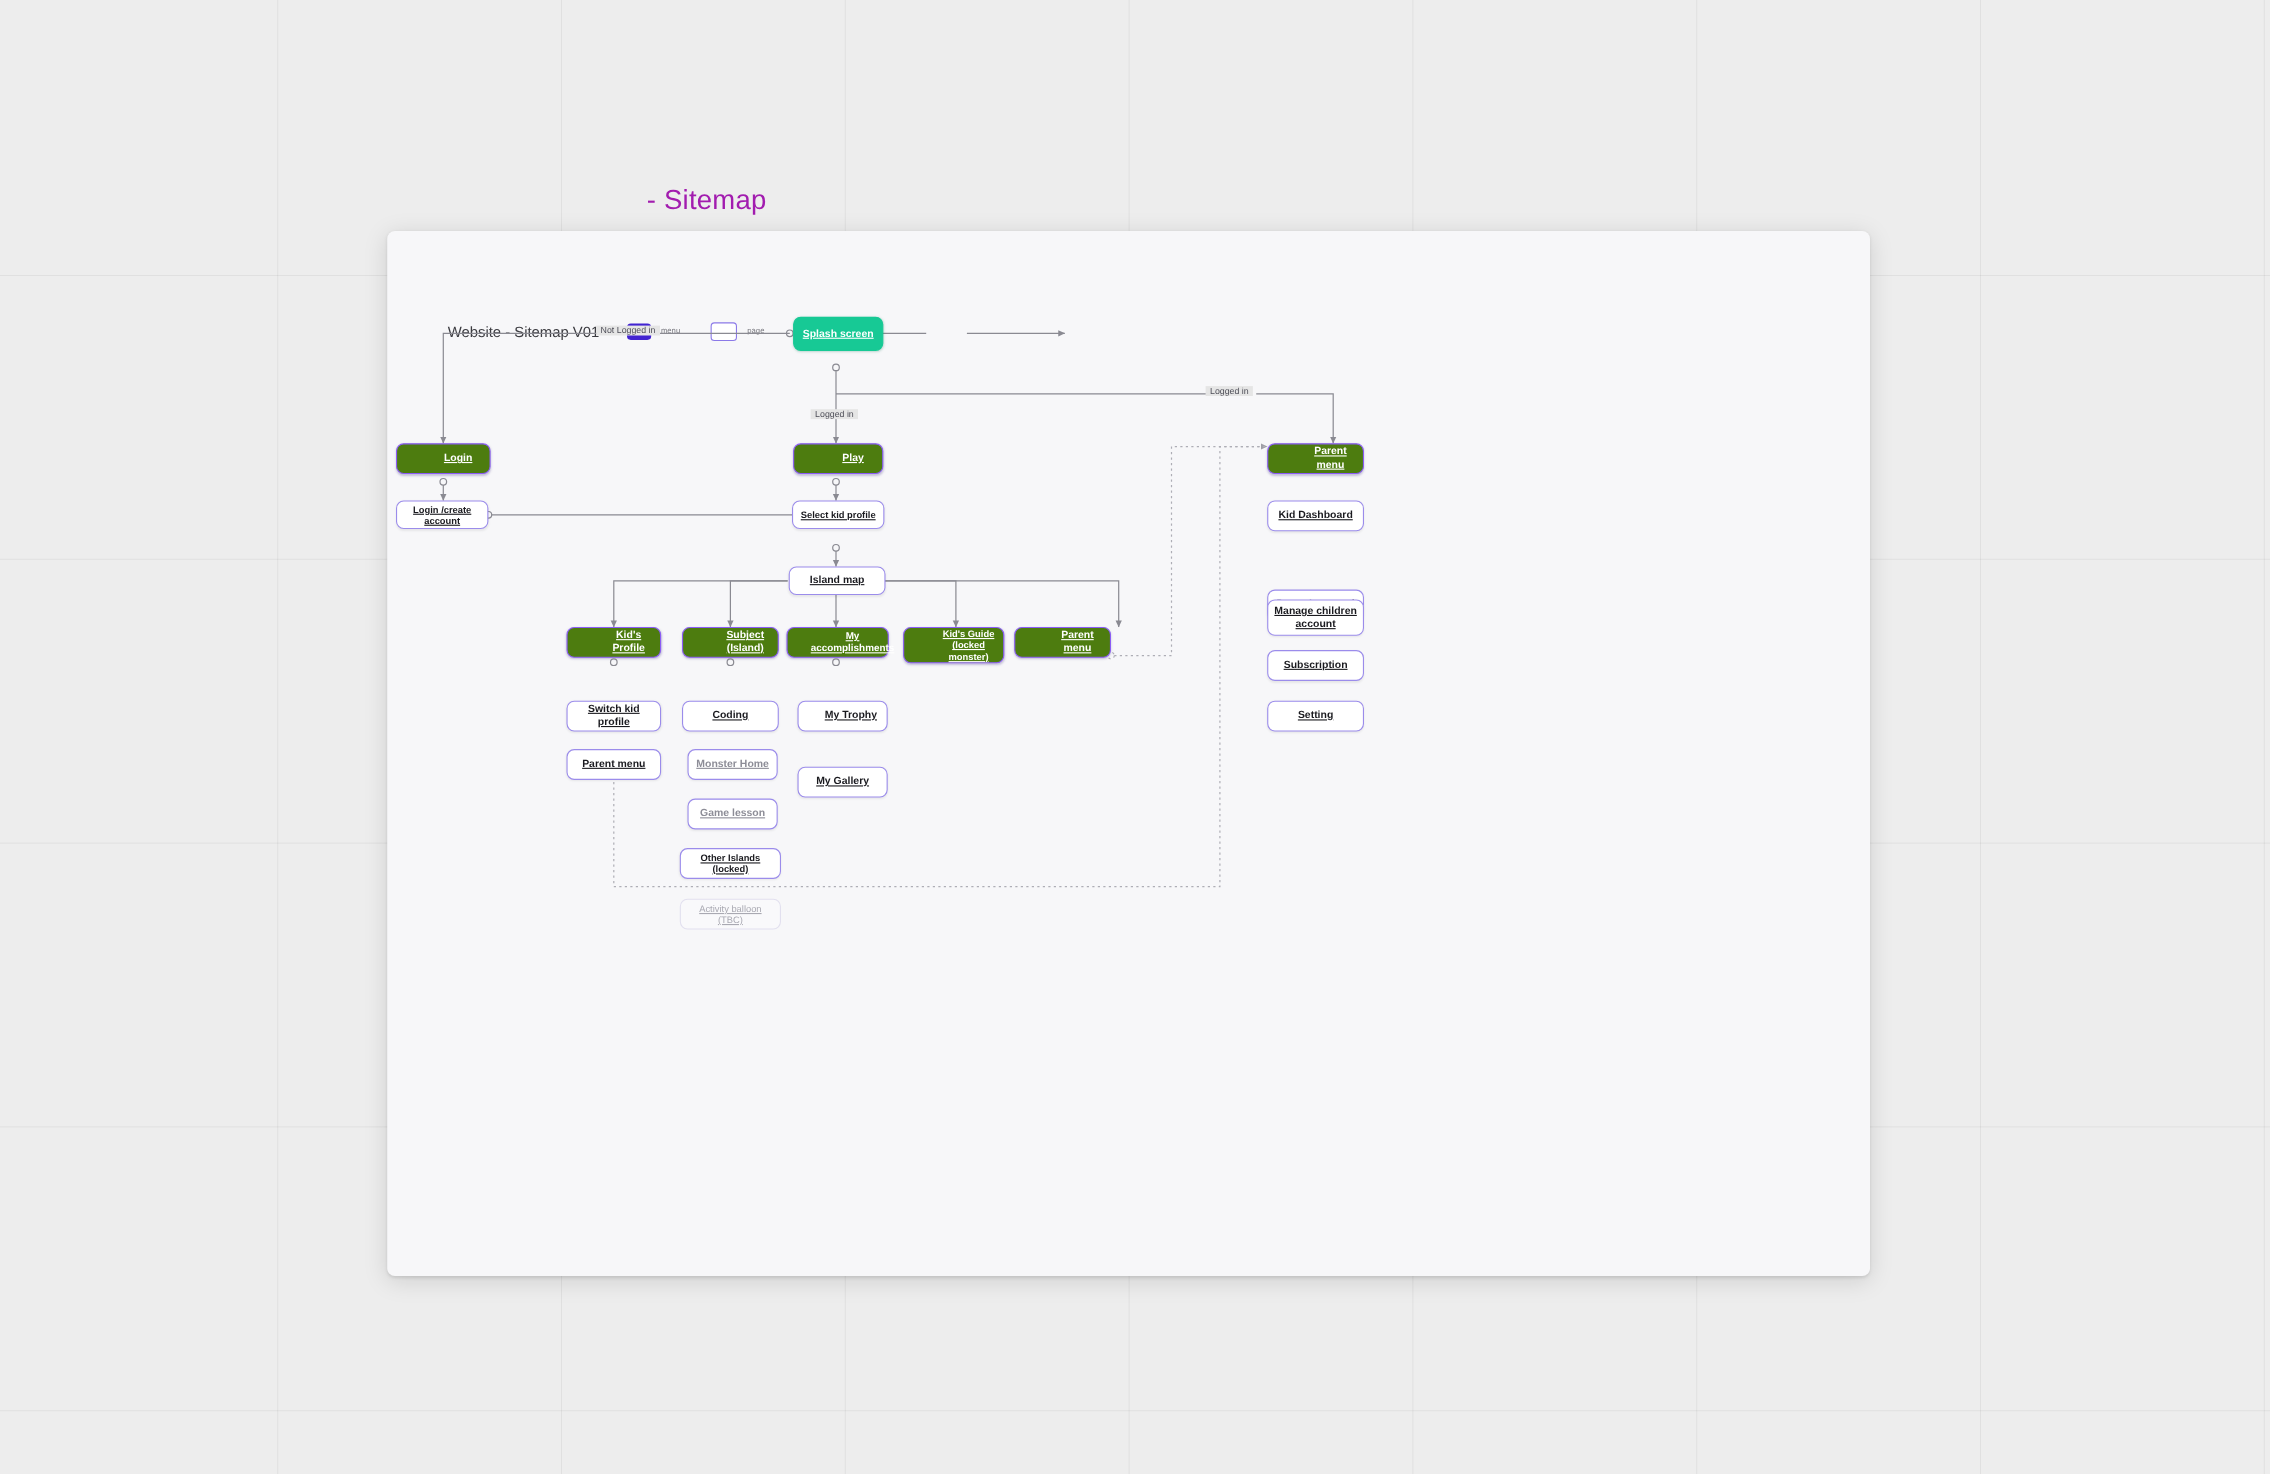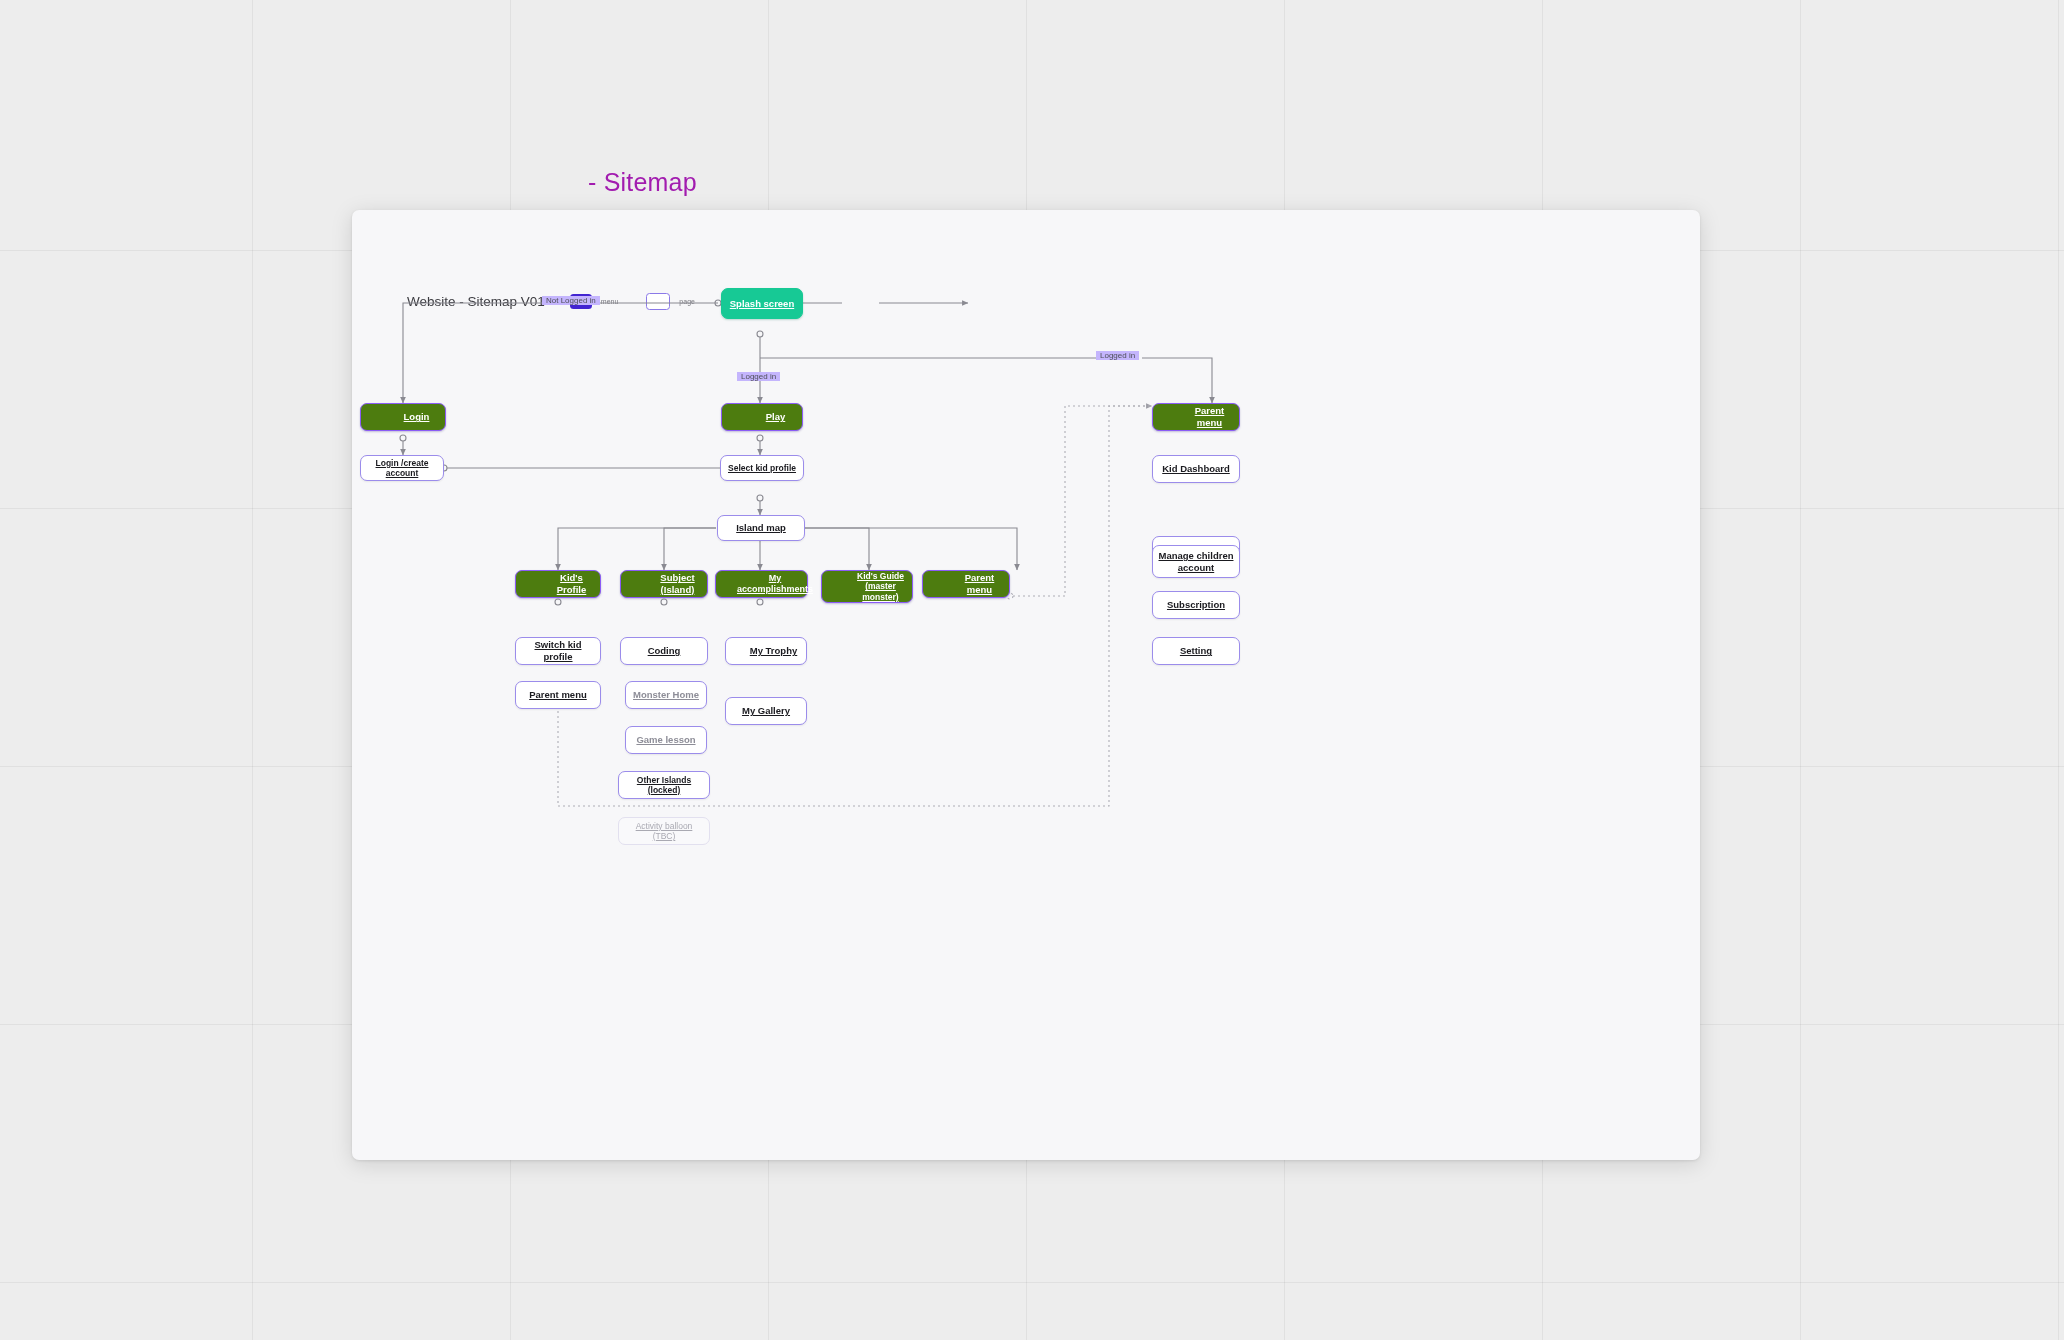--- a/index.html
+++ b/index.html
@@ -70,21 +70,21 @@
     box-shadow:0 1px 2px rgba(40,20,120,.25);padding-left:32px;}
   .node.page{background:#ffffff;color:#1a1a1f;border:1.4px solid #9b8ceb;
     box-shadow:0 1px 2px rgba(0,0,0,.07);}
   .node.start{background:#17c995;color:#ffffff;border:1px solid #17c995;
     box-shadow:0 1px 2px rgba(20,120,90,.25);}
   .node.ghost{background:#f9f9fb;color:#a9a9b2;border:1.2px solid #e2e0ef;
     font-weight:normal;}
   .node.faded{color:#8d8d97;}
   .edge-label{
     position:absolute;font-size:8px;color:#4e4e58;white-space:nowrap;
-    background:#c4b5fd;padding:0 4px;
+    background:#e5e5e5;padding:0 4px;
   }
 </style>
 </head>
 <body>
 
 <div id="grid-bg"></div>
 
 <div id="canvas-title">-  Sitemap</div>
 
 <div id="board">
@@ -165,21 +165,21 @@
   <div class="node page" style="left:800px;top:290px;width:88px;height:28px;margin-top:36px;">Parent's reward</div>
   <div class="node page" style="left:800px;top:335px;width:88px;height:33px;">Manage children account</div>
   <div class="node page" style="left:800px;top:381px;width:88px;height:28px;">Subscription</div>
   <div class="node page" style="left:800px;top:427px;width:88px;height:28px;">Setting</div>
 
   <div class="node page" style="left:365px;top:305px;width:88px;height:26px;">Island map</div>
 
   <div class="node menu" style="left:163px;top:360px;width:86px;height:28px;">Kid's Profile</div>
   <div class="node menu" style="left:268px;top:360px;width:88px;height:28px;">Subject (Island)</div>
   <div class="node menu" style="left:363px;top:360px;width:93px;height:28px;font-size:9px;">My accomplishments</div>
-  <div class="node menu" style="left:469px;top:360px;width:92px;height:33px;font-size:8.5px;">Kid's Guide (master monster)</div>
+  <div class="node menu" style="left:469px;top:360px;width:92px;height:33px;font-size:8.5px;">Kid's Guide (locked monster)</div>
   <div class="node menu" style="left:570px;top:360px;width:88px;height:28px;">Parent menu</div>
 
   <div class="node page" style="left:163px;top:427px;width:86px;height:28px;">Switch kid profile</div>
   <div class="node page" style="left:163px;top:471px;width:86px;height:28px;">Parent menu</div>
 
   <div class="node page" style="left:268px;top:427px;width:88px;height:28px;">Coding</div>
   <div class="node page faded" style="left:273px;top:471px;width:82px;height:28px;">Monster Home</div>
   <div class="node page faded" style="left:273px;top:516px;width:82px;height:28px;">Game lesson</div>
   <div class="node page" style="left:266px;top:561px;width:92px;height:28px;font-size:8.5px;">Other Islands (locked)</div>
   <div class="node ghost" style="left:266px;top:607px;width:92px;height:28px;font-size:8.5px;">Activity balloon (TBC)</div>

